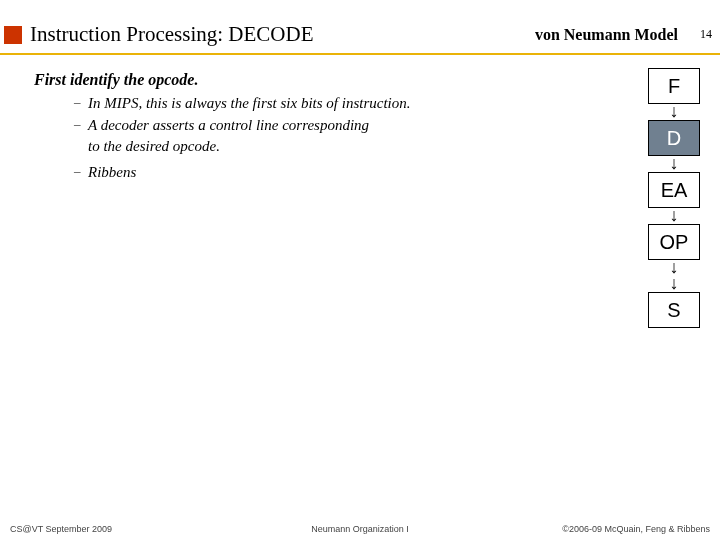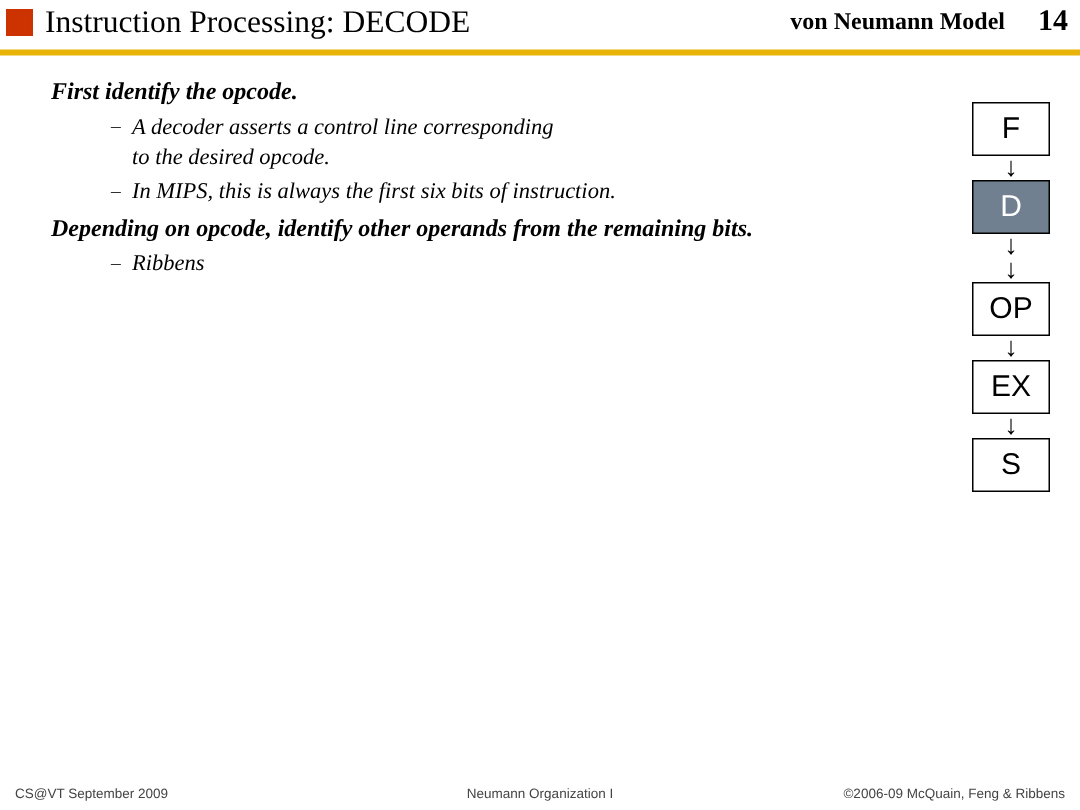--- a/index.html
+++ b/index.html
@@ -7,44 +7,44 @@
     width: 720px;
     height: 540px;
     background: #fff;
     font-family: "Times New Roman", serif;
     position: relative;
     overflow: hidden;
   }
   .header {
     display: flex;
     align-items: center;
-    padding: 2px 8px 6px 4px;
-    border-bottom: 4px solid #eab308;
+    padding: 22px 8px 6px 4px;
+    border-bottom: 2px solid #eab308;
   }
   .title-icon {
     width: 18px;
     height: 18px;
     background: #cc3300;
     border: 1px solid #cc3300;
     margin-right: 8px;
     flex-shrink: 0;
   }
   .title {
     font-size: 21px;
     font-weight: normal;
     flex: 1;
   }
   .model {
     font-size: 16px;
     font-weight: bold;
     margin-right: 20px;
   }
   .pagenum {
-    font-size: 20px;
-    font-weight: bold;
+    font-size: 12px;
+    font-weight: normal;
     margin-left: 2px;
   }
   .content {
     padding: 10px 4px 0 4px;
     position: relative;
     font-style: italic;
   }
   .section-head {
     font-size: 16px;
     font-weight: bold;
@@ -142,45 +142,44 @@
   <div class="title-icon"></div>
   <div class="title">Instruction Processing: DECODE</div>
   <div class="model">von Neumann Model</div>
   <div class="pagenum">14</div>
 </div>
 
 <div class="content">
 
   <div class="section-head">First identify the opcode.</div>
   <ul class="dash">
+    <li>In MIPS, this is always the first six bits of instruction.</li>
     <li>
       <span>A decoder asserts a control line corresponding</span><br>
       <span>to the desired opcode.</span>
     </li>
-    <li>In MIPS, this is always the first six bits of instruction.</li>
   </ul>
 
-  <div class="section-head">Depending on opcode, identify other operands from the remaining bits.</div>
   <ul class="dash">
     <li>
       <span>Ribbens</span>
     </li>
   </ul>
 
 </div>
 
 <div class="pipeline">
   <div class="pipe-box">F</div>
   <div class="pipe-arrow">↓</div>
   <div class="pipe-box active">D</div>
   <div class="pipe-arrow">↓</div>
+  <div class="pipe-box">EA</div>
   <div class="pipe-arrow">↓</div>
   <div class="pipe-box">OP</div>
   <div class="pipe-arrow">↓</div>
-  <div class="pipe-box">EX</div>
   <div class="pipe-arrow">↓</div>
   <div class="pipe-box">S</div>
 </div>
 
 <div class="footer">
   <span>CS@VT September 2009</span>
   <span class="ctr">Neumann Organization I</span>
   <span>©2006-09  McQuain, Feng &amp; Ribbens</span>
 </div>
 

